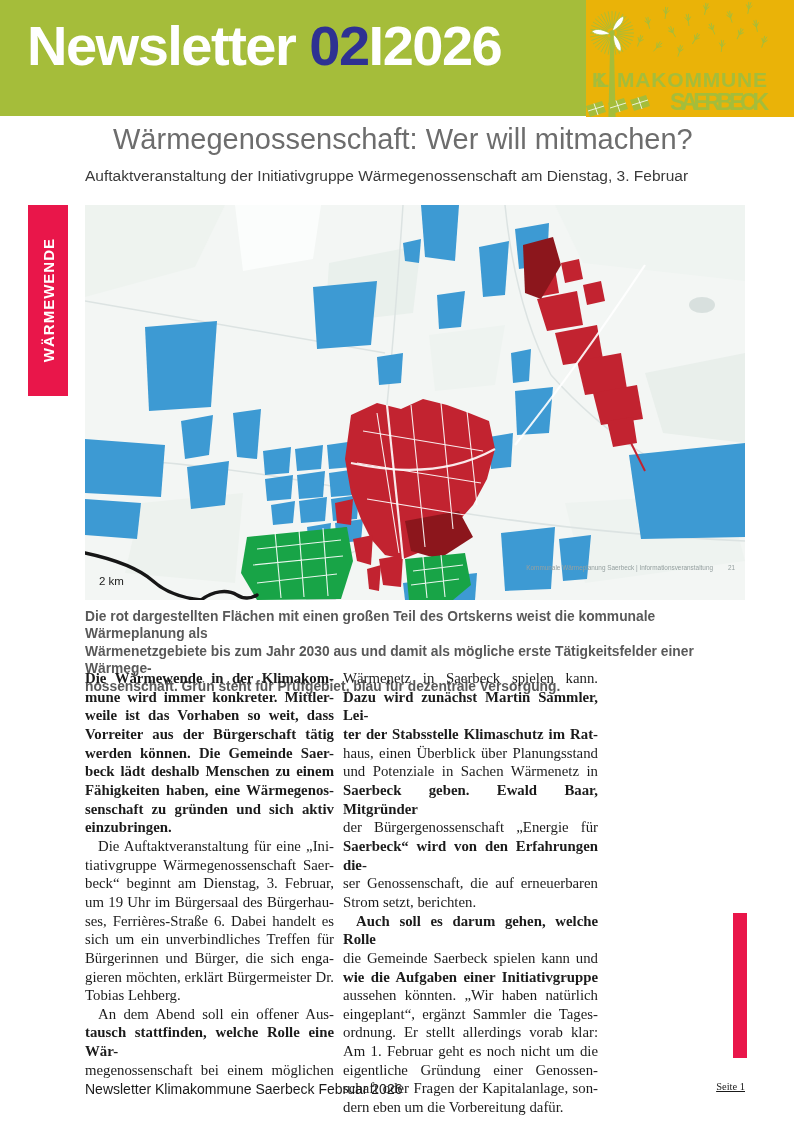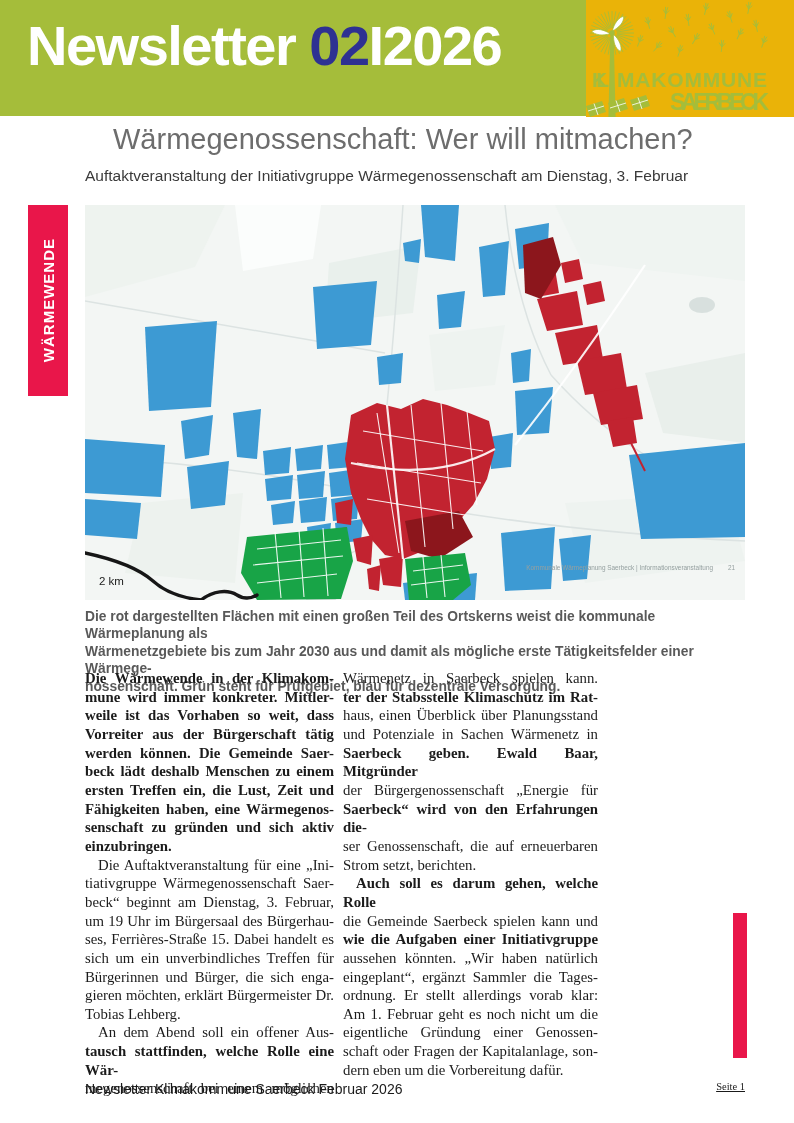--- a/index.html
+++ b/index.html
@@ -283,39 +283,39 @@
   <div>nossenschaft. Grün steht für Prüfgebiet, blau für dezentrale Versorgung.</div>
 </div>
 
 <div class="col col-left">
     <div class="ln b">Die Wärmewende in der Klimakom-</div>
     <div class="ln b">mune wird immer konkreter. Mittler-</div>
     <div class="ln b">weile ist das Vorhaben so weit, dass</div>
     <div class="ln b">Vorreiter aus der Bürgerschaft tätig</div>
     <div class="ln b">werden können. Die Gemeinde Saer-</div>
     <div class="ln b">beck lädt deshalb Menschen zu einem</div>
-    <div class="ln b">ersten Treffen ein, die Lust, Zeit und</div>
     <div class="ln b">Fähigkeiten haben, eine Wärmegenos-</div>
     <div class="ln b">senschaft zu gründen und sich aktiv</div>
     <div class="ln b e">einzubringen.</div>
     <div class="ln ind">Die Auftaktveranstaltung für eine „Ini-</div>
     <div class="ln">tiativgruppe Wärmegenossenschaft Saer-</div>
     <div class="ln">beck“ beginnt am Dienstag, 3. Februar,</div>
     <div class="ln">um 19 Uhr im Bürgersaal des Bürgerhau-</div>
-    <div class="ln">ses, Ferrières-Straße 15. Dabei handelt es</div>
+    <div class="ln">ses, Ferrières-Straße 6. Dabei handelt es</div>
     <div class="ln">sich um ein unverbindliches Treffen für</div>
     <div class="ln">Bürgerinnen und Bürger, die sich enga-</div>
     <div class="ln">gieren möchten, erklärt Bürgermeister Dr.</div>
     <div class="ln e">Tobias Lehberg.</div>
     <div class="ln ind">An dem Abend soll ein offener Aus-</div>
     <div class="ln b">tausch stattfinden, welche Rolle eine Wär-</div>
     <div class="ln">megenossenschaft bei einem möglichen</div>
   </div>
 <div class="col col-right">
     <div class="ln">Wärmenetz in Saerbeck spielen kann.</div>
+    <div class="ln b">Dazu wird zunächst Martin Sammler, Lei-</div>
     <div class="ln b">ter der Stabsstelle Klimaschutz im Rat-</div>
     <div class="ln">haus, einen Überblick über Planungsstand</div>
     <div class="ln">und Potenziale in Sachen Wärmenetz in</div>
     <div class="ln b">Saerbeck geben. Ewald Baar, Mitgründer</div>
     <div class="ln">der Bürgergenossenschaft „Energie für</div>
     <div class="ln b">Saerbeck“ wird von den Erfahrungen die-</div>
     <div class="ln">ser Genossenschaft, die auf erneuerbaren</div>
     <div class="ln e">Strom setzt, berichten.</div>
     <div class="ln b ind">Auch soll es darum gehen, welche Rolle</div>
     <div class="ln">die Gemeinde Saerbeck spielen kann und</div>

